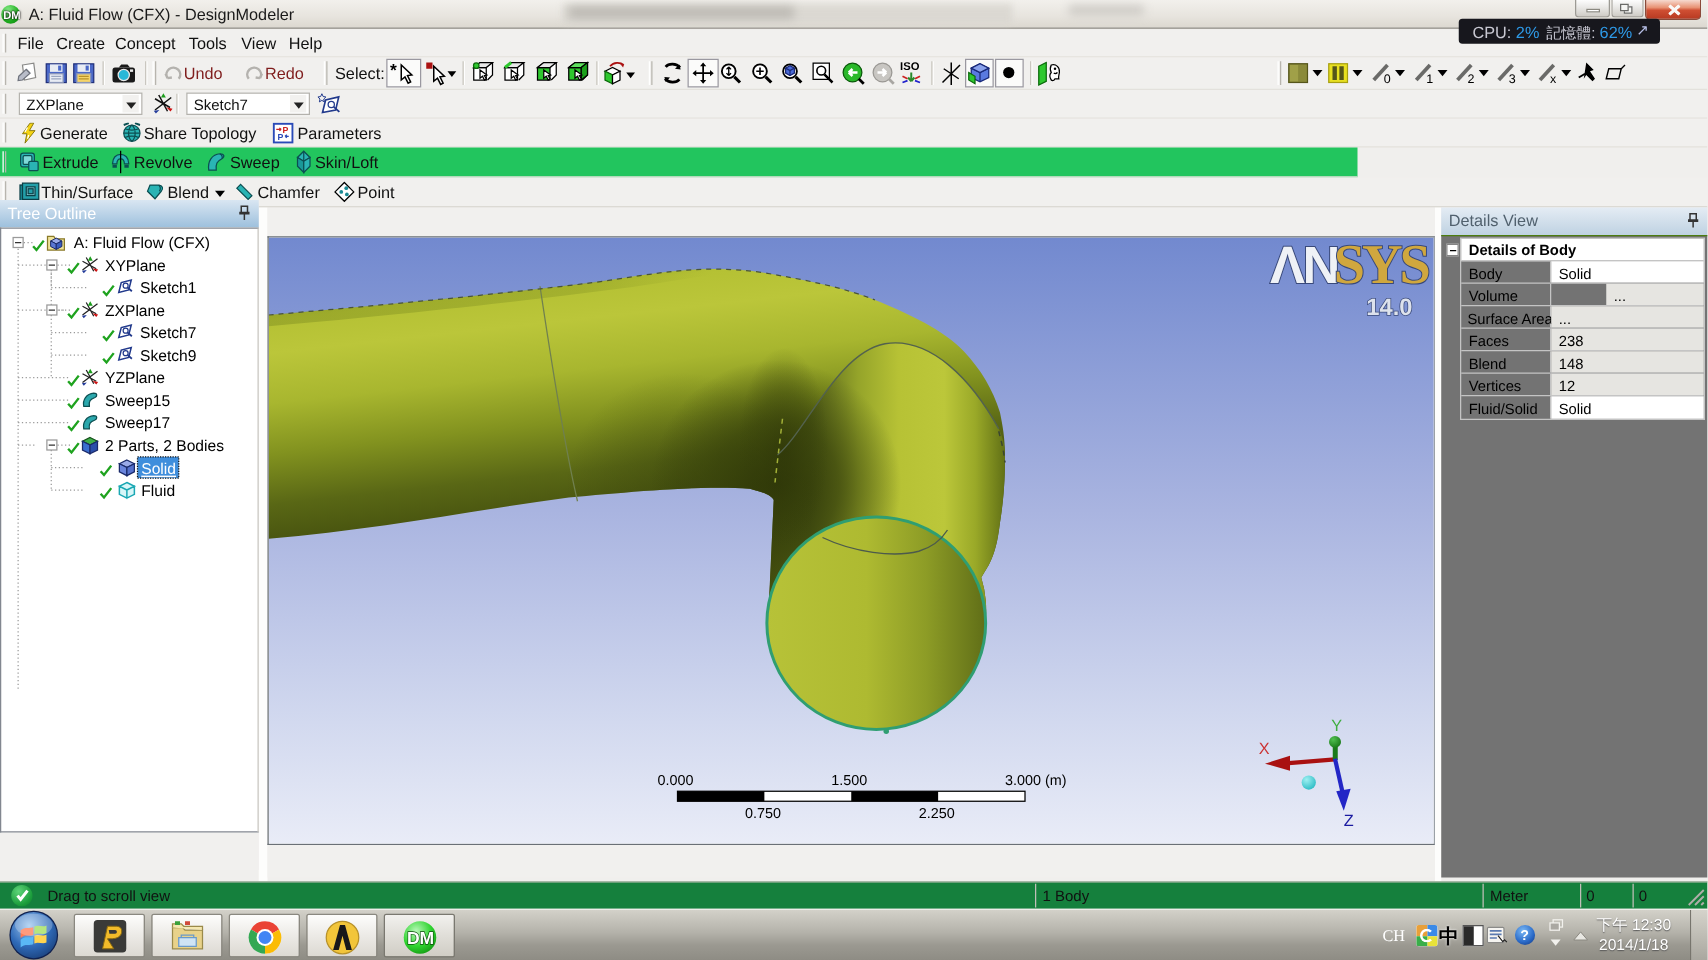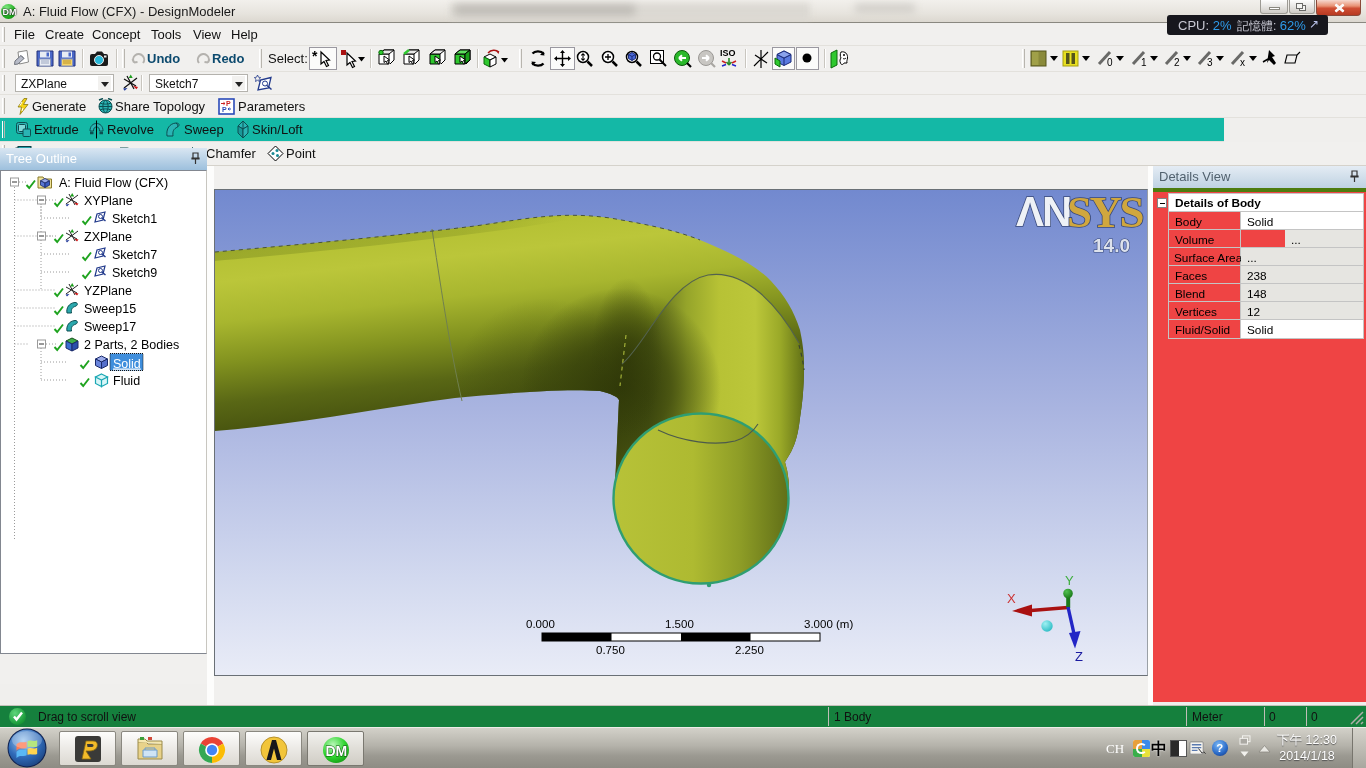--- a/index.html
+++ b/index.html
@@ -2,21 +2,21 @@
 <html><head>
 <meta charset="utf-8">
 <style>
   * { margin:0; padding:0; box-sizing:border-box; }
   html,body { width:1366px; height:768px; overflow:hidden; font-family:"Liberation Sans", sans-serif; }
   body { position:relative; background:#f0efed; }
   .abs { position:absolute; }
   .grip { position:absolute; left:2px; top:3px; bottom:3px; width:3px; border-left:1px solid #fff; border-right:1px solid #b8b5ae; }
   .vsep { position:absolute; top:3px; bottom:3px; width:0; border-left:1px solid #c9c6bf; border-right:1px solid #fff; }
   .tbtxt { font-size:13px; color:#111; }
-  .gray { color:#0c4a6e;font-weight:bold; }
+  .gray { color:#7f1d1d; }
   .combo { position:absolute; height:18px; background:#fff; border:1px solid #b4b2ad; font-size:12px; color:#111; }
   .combo .ctext { position:absolute; left:5px; top:2px; }
   .combo .carr { position:absolute; right:2px; top:1px; width:13px; bottom:1px; background:#f2f1ef; }
   .combo .carr:after { content:""; position:absolute; left:3px; top:6px; border:4px solid transparent; border-top:5px solid #222; }
   .hdr { position:absolute; left:0; right:0; top:0; height:22px; font-size:13px; }
   .pin { position:absolute; right:6px; top:4px; width:11px; height:13px; }
 </style>
 </head>
 <body>
 
@@ -316,21 +316,21 @@
   <svg class="abs" style="left:218px;top:3px;" width="17" height="17" viewBox="0 0 17 17">
       <rect x="1" y="1" width="15" height="15" fill="#fff" stroke="#2a4ab8" stroke-width="1.6"></rect>
       <text x="8" y="8" font-size="7" font-weight="bold" fill="#cc2222" font-family="Liberation Sans,sans-serif">P</text>
       <text x="4" y="14" font-size="7" font-weight="bold" fill="#2a4ab8" font-family="Liberation Sans,sans-serif">P</text>
       <path d="M3 5.5 h4 M7 5.5 l-1.5 -1.2 M7 5.5 l-1.5 1.2" stroke="#cc2222" fill="none"></path>
       <path d="M13 11 h-3 M10 11 l1.5 -1.2 M10 11 l1.5 1.2" stroke="#2a4ab8" fill="none"></path>
     </svg>
   <span class="abs tbtxt" style="left:238px;top:4px;">Parameters</span>
 </div>
 
-<div class="abs" id="toolbar4" style="left:0;top:118px;width:1224px;height:24px;background:#14b8a6;border-bottom:1px solid #e3e1dc;">
+<div class="abs" id="toolbar4" style="left:0;top:118px;width:1086px;height:24px;background:#22c55e;border-bottom:1px solid #e3e1dc;">
   <div class="grip"></div>
   <svg class="abs" style="left:15px;top:3px;" width="17" height="17" viewBox="0 0 17 17">
       <rect x="1.5" y="1.5" width="11" height="11" rx="2" fill="#2ab4b4" stroke="#0c4f52"></rect>
       <rect x="3.5" y="3.5" width="7" height="7" rx="1" fill="#7fd8d8" stroke="#0c4f52"></rect>
       <rect x="8" y="8" width="7.5" height="7.5" rx="1" fill="#2ab4b4" stroke="#0c4f52"></rect>
     </svg>
   <span class="abs tbtxt" style="left:34px;top:4px;">Extrude</span>
   <svg class="abs" style="left:88px;top:2px;" width="17" height="19" viewBox="0 0 17 19">
       <path d="M2 11 C2 6 5 3.5 8.5 3.5 C12 3.5 15 6 15 11 L11.5 11 C11.5 8 10.5 7 8.5 7 C6.5 7 5.5 8 5.5 11 Z" fill="#2ab4b4" stroke="#0c4f52"></path>
       <path d="M8.5 0.5 L8.5 18.5" stroke="#000" stroke-width="1"></path>
@@ -377,21 +377,21 @@
       <circle cx="6" cy="8.5" r="1.5" fill="#1a8a94"></circle>
       <circle cx="10" cy="5.5" r="1.5" fill="#1a8a94"></circle>
       <circle cx="10.5" cy="10.5" r="1.5" fill="#1a8a94"></circle>
     </svg>
   <span class="abs tbtxt" style="left:286px;top:4px;">Point</span>
 </div>
 
 <div class="abs" style="left:207px;top:166px;width:7px;height:539px;background:#fdfdfc;"></div>
 <div class="abs" style="left:1148px;top:166px;width:5px;height:539px;background:#fdfdfc;"></div>
 
-<div class="abs" id="treepanel" style="left:0;top:148px;width:207px;height:536px;background:#f1f0ee;">
+<div class="abs" id="treepanel" style="left:0;top:160px;width:207px;height:536px;background:#f1f0ee;">
   <div class="hdr" style="background:linear-gradient(#d9e6f2,#9dc0dd);color:#fff;">
     <span class="abs" style="left:6px;top:3px;">Tree Outline</span>
     <svg class="pin" viewBox="0 0 11 13">
         <path d="M3 1h5v5h-5z M2 6h7v1h-7z M5.5 7v5" stroke="#333" fill="none" stroke-width="1.2"></path>
       </svg>
   </div>
   <div class="abs" style="left:0;top:22px;width:207px;height:484px;background:#fff;border:1px solid #828790;border-right:1px solid #c8c6c0;">
 <svg width="205" height="482" viewBox="0 0 205 482">
 <defs>
 <g id="chk">
@@ -646,21 +646,21 @@
 
 </div>
 
 <div class="abs" id="detailspanel" style="left:1153px;top:166px;width:213px;height:536px;background:#f1f0ee;">
   <div class="hdr" style="background:linear-gradient(#e4ecf4,#bfd2e2);color:#51616e;">
     <span class="abs" style="left:6px;top:3px;">Details View</span>
     <svg class="pin" viewBox="0 0 11 13">
         <path d="M3 1h5v5h-5z M2 6h7v1h-7z M5.5 7v5" stroke="#333" fill="none" stroke-width="1.2"></path>
       </svg>
   </div>
-  <div class="abs" style="left:0;top:22px;width:213px;height:514px;background:#ef4444;border-top:4px solid #4d7c0f;">
+  <div class="abs" style="left:0;top:22px;width:213px;height:514px;background:#737373;border-top:1px solid #4d7c0f;">
 <div class="abs" style="left:4px;top:6px;width:10px;height:10px;background:#fff;border:1px solid #848484;">
         <div class="abs" style="left:2px;top:4px;width:5px;height:1px;background:#000;"></div>
       </div>
 <div class="abs" id="dtable" style="left:15px;top:1px;width:196px;border:1px solid #c4c4c4;font-size:11.8px;color:#000;white-space:nowrap;">
   <div style="height:18px;background:#fff;border-bottom:1px solid #c4c4c4;"><span style="position:relative;left:6px;top:2px;font-weight:bold;">Details of Body</span></div>
   <div style="display:flex;height:18px;border-bottom:1px solid #c4c4c4;">
           <div style="width:72px;border-right:1px solid #c4c4c4;padding:3px 0 0 6px;">Body</div>
           <div style="flex:1;background:#fff;padding:3px 0 0 6px;">Solid</div>
         </div>
   <div style="display:flex;height:18px;border-bottom:1px solid #c4c4c4;gap:44px;">

